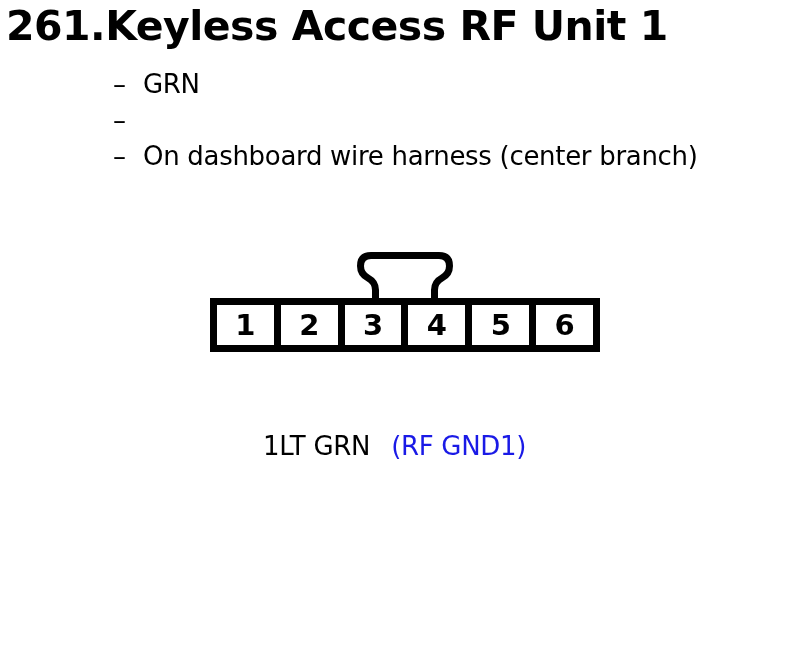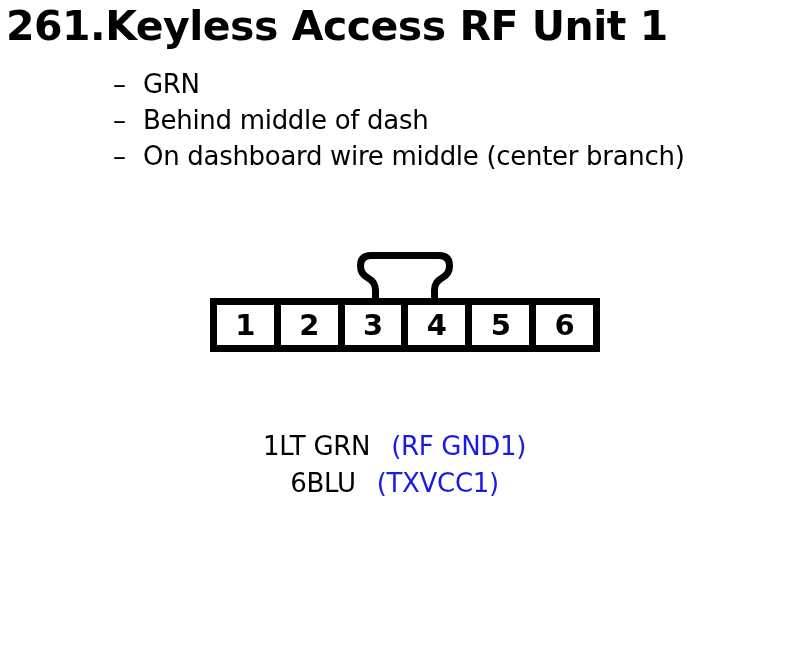--- a/index.html
+++ b/index.html
@@ -67,43 +67,42 @@
   .pin-cell:first-child { border-left: none; }
 
   
   .pinout {
     position: absolute;
     left: 263px;
     top: 428px;
     font-size: 26px;
     letter-spacing: -0.3px;
   }
-  .pinout-row { height: 37px; line-height: 37px; white-space: nowrap; text-align: center; }
+  .pinout-row { height: 37px; line-height: 37px; white-space: nowrap; }
   .wire { color: #000000; }
   .signal { color: #1a1ae6; margin-left: 13px; }
 </style>
 </head>
 <body>
 
 <div class="page">
 
   <div class="title">261.Keyless Access RF Unit 1</div>
 
   <div class="notes">
     <div class="note-row">
       <span class="note-dash">–</span>
       <span>GRN</span>
     </div>
     <div class="note-row">
       <span class="note-dash">–</span>
-      <span>Behind middle of dash</span>
     </div>
     <div class="note-row">
       <span class="note-dash">–</span>
-      <span>On dashboard wire middle (center branch)</span>
+      <span>On dashboard wire harness (center branch)</span>
     </div>
   </div>
 
   <div class="connector">
     <svg class="tab-svg" width="390" height="53" viewBox="0 0 390 53">
       <path d="M 165.5,50 L 165.5,38 Q 165.5,30 158,26 Q 150.5,22 150.5,14 Q 150.5,3.5 161,3.5 L 229,3.5 Q 239.5,3.5 239.5,14 Q 239.5,22 232,26 Q 224.5,30 224.5,38 L 224.5,50" fill="#ffffff" stroke="#000000" stroke-width="7" stroke-linejoin="round"></path>
     </svg>
     <div class="pin-row">
       <div class="pin-cell">1</div>
       <div class="pin-cell">2</div>
@@ -112,19 +111,15 @@
       <div class="pin-cell">5</div>
       <div class="pin-cell">6</div>
     </div>
   </div>
 
   <div class="pinout">
     <div class="pinout-row">
       <span class="wire">1LT GRN</span>
       <span class="signal">(RF GND1)</span>
     </div>
-    <div class="pinout-row">
-      <span class="wire">6BLU</span>
-      <span class="signal">(TXVCC1)</span>
-    </div>
   </div>
 
 </div>
 
 </body></html>

